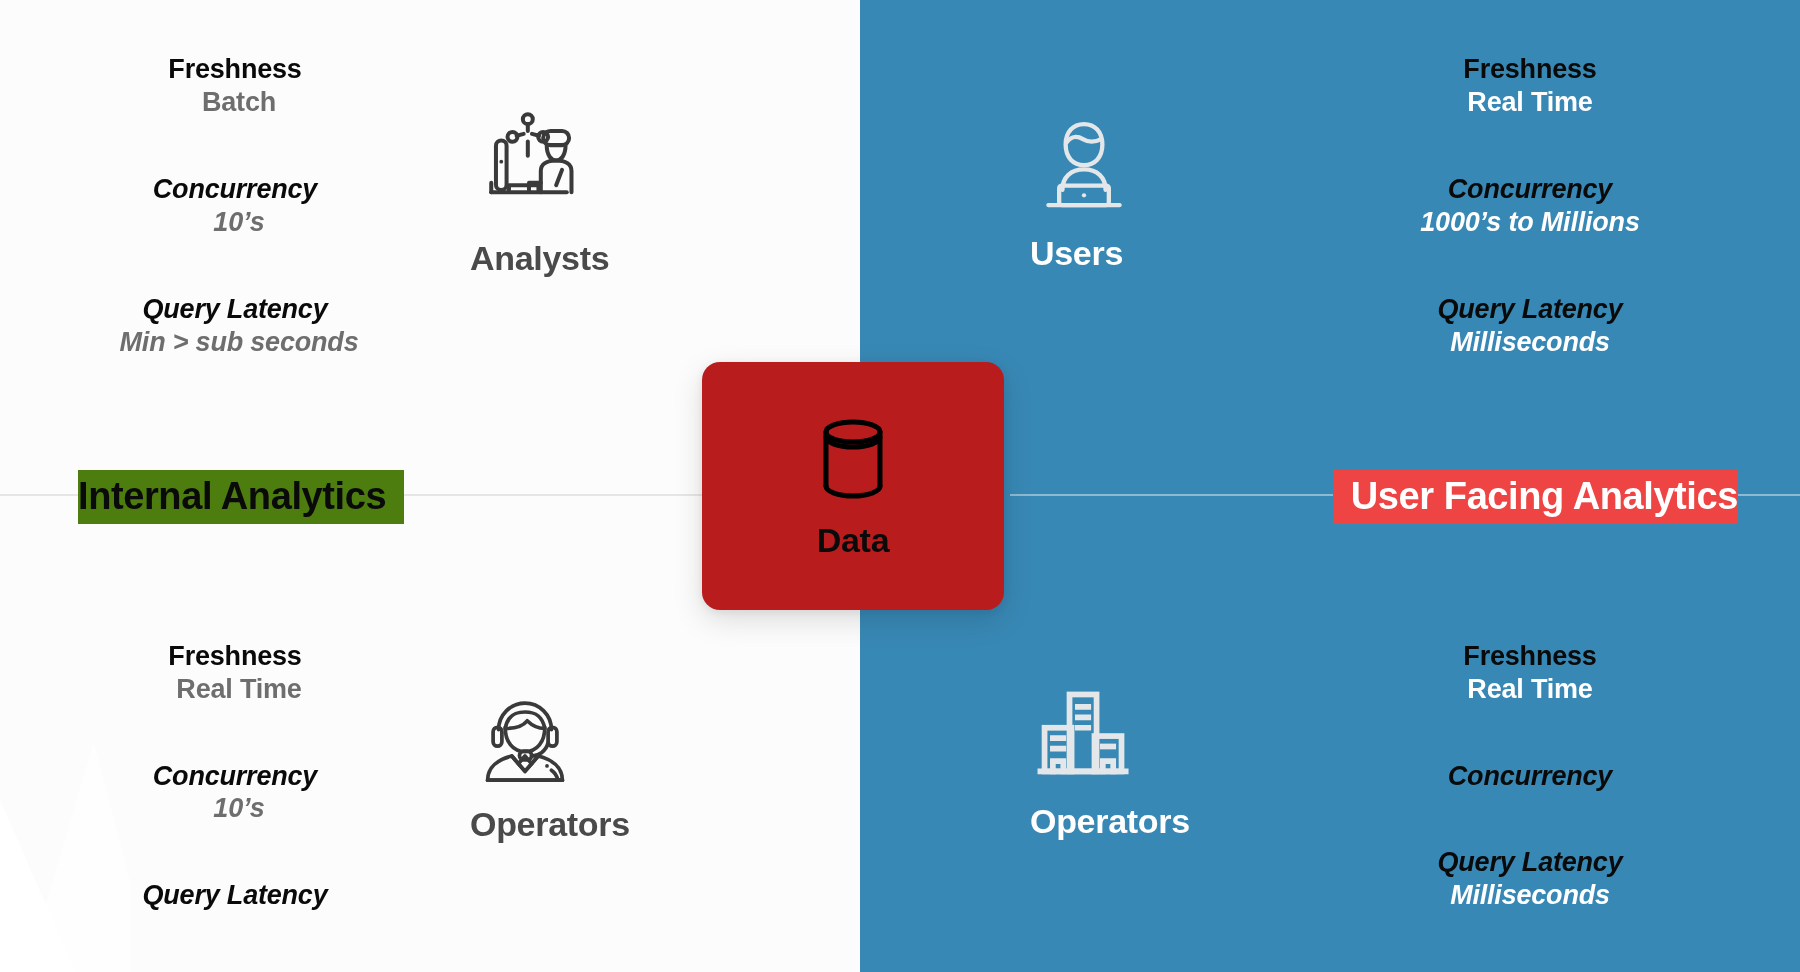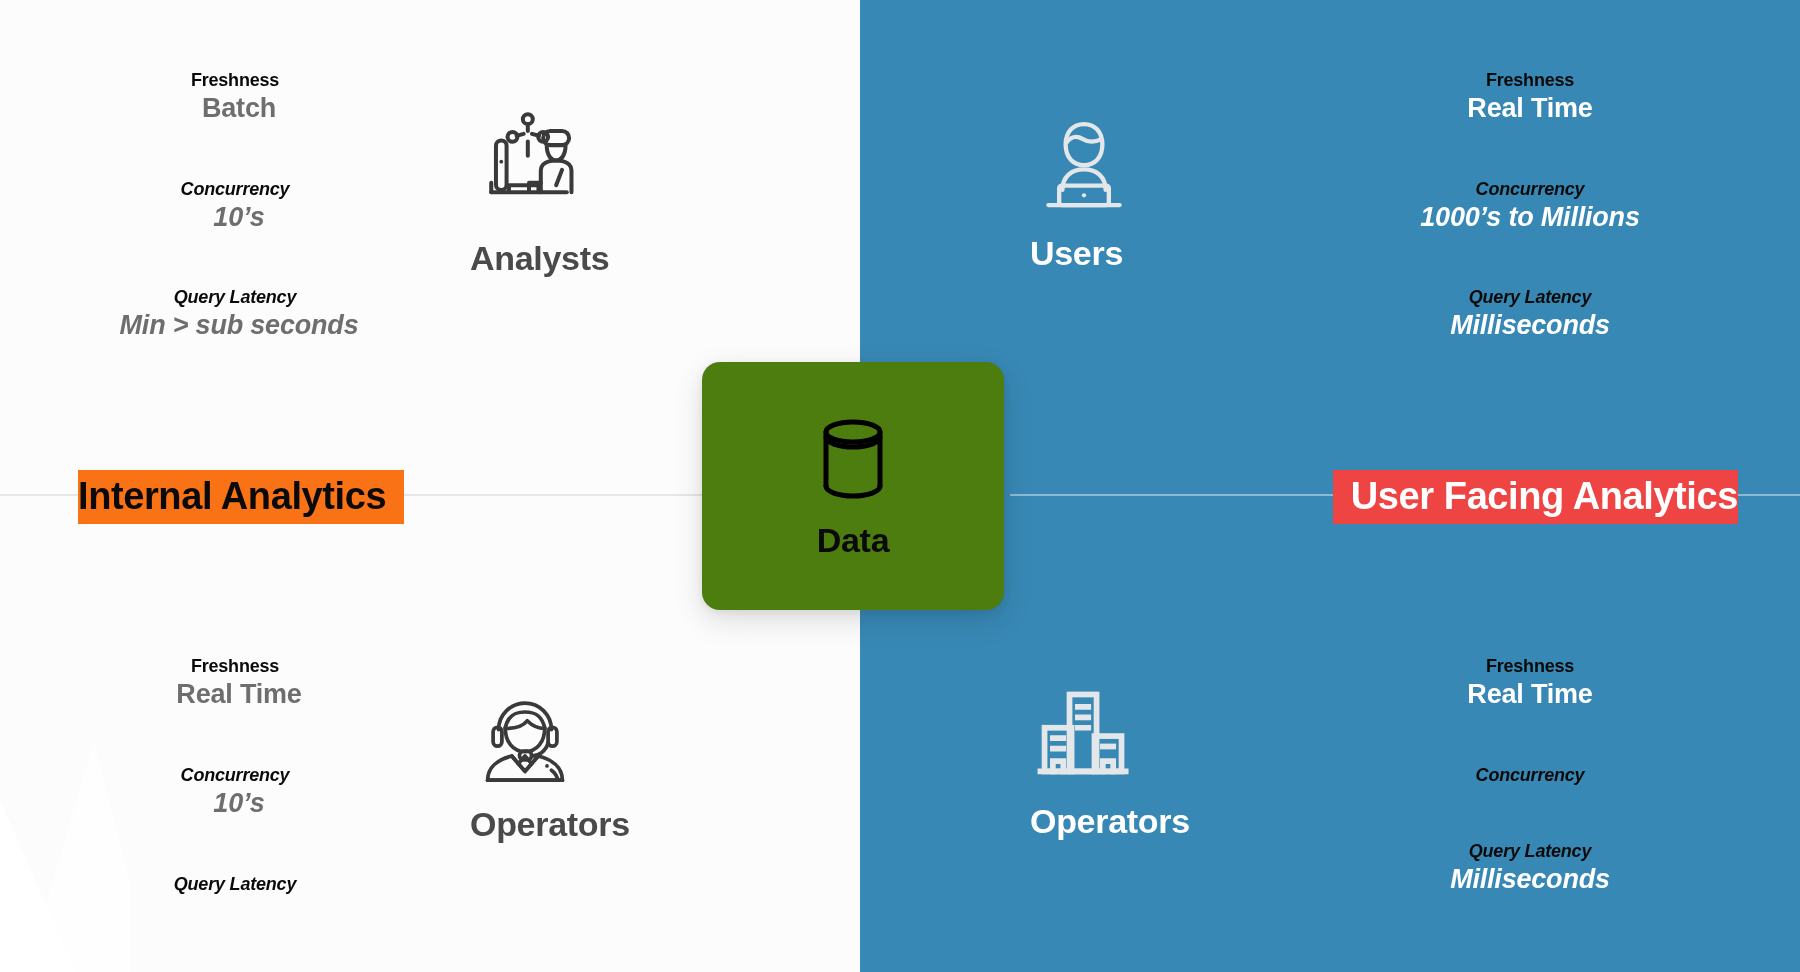--- a/index.html
+++ b/index.html
@@ -83,21 +83,21 @@
     top: 470px;
     font-size: 38px;
     font-weight: bold;
     letter-spacing: -0.4px;
     line-height: 1;
     white-space: nowrap;
   }
   .title-internal {
     left: 78px;
     color: #0a0a0a;
-    background: #f97316;
+    background: #4d7c0f;
     padding: 7px 18px 9px 0;
   }
   .title-userfacing {
     right: 62px;
     color: #ffffff;
     background: #ef4444;
     padding: 7px 0 9px 18px;
   }
 
   
@@ -116,21 +116,21 @@
     display: flex;
     flex-direction: column;
     justify-content: center;
     text-align: center;
     flex: 1 1 auto;
   }
   .stat { margin: 0; }
   .stat + .stat { margin-top: 22px; font-style: italic; }
   .stat-label {
     display: block;
-    font-size: 18px;
+    font-size: 27px;
     font-weight: bold;
     line-height: 1.22;
     letter-spacing: -0.2px;
     color: #0a0a0a;
     white-space: nowrap;
     margin-top: 32px;
   }
   .stat-value {
     display: block;
     font-size: 27px;
@@ -163,21 +163,21 @@
   .light .persona-label { color: #4a4a4a; }
   .dark  .persona-label { color: #ffffff; }
 
   
   .data-card {
     position: absolute;
     left: 702px;
     top: 362px;
     width: 302px;
     height: 248px;
-    background: #4d7c0f;
+    background: #b91c1c;
     border-radius: 18px;
     box-shadow: 0 10px 30px rgba(0,0,0,0.13), 0 2px 8px rgba(0,0,0,0.07);
     display: flex;
     flex-direction: column;
     align-items: center;
     justify-content: center;
     z-index: 5;
   }
   .data-card-label {
     margin-top: 16px;

